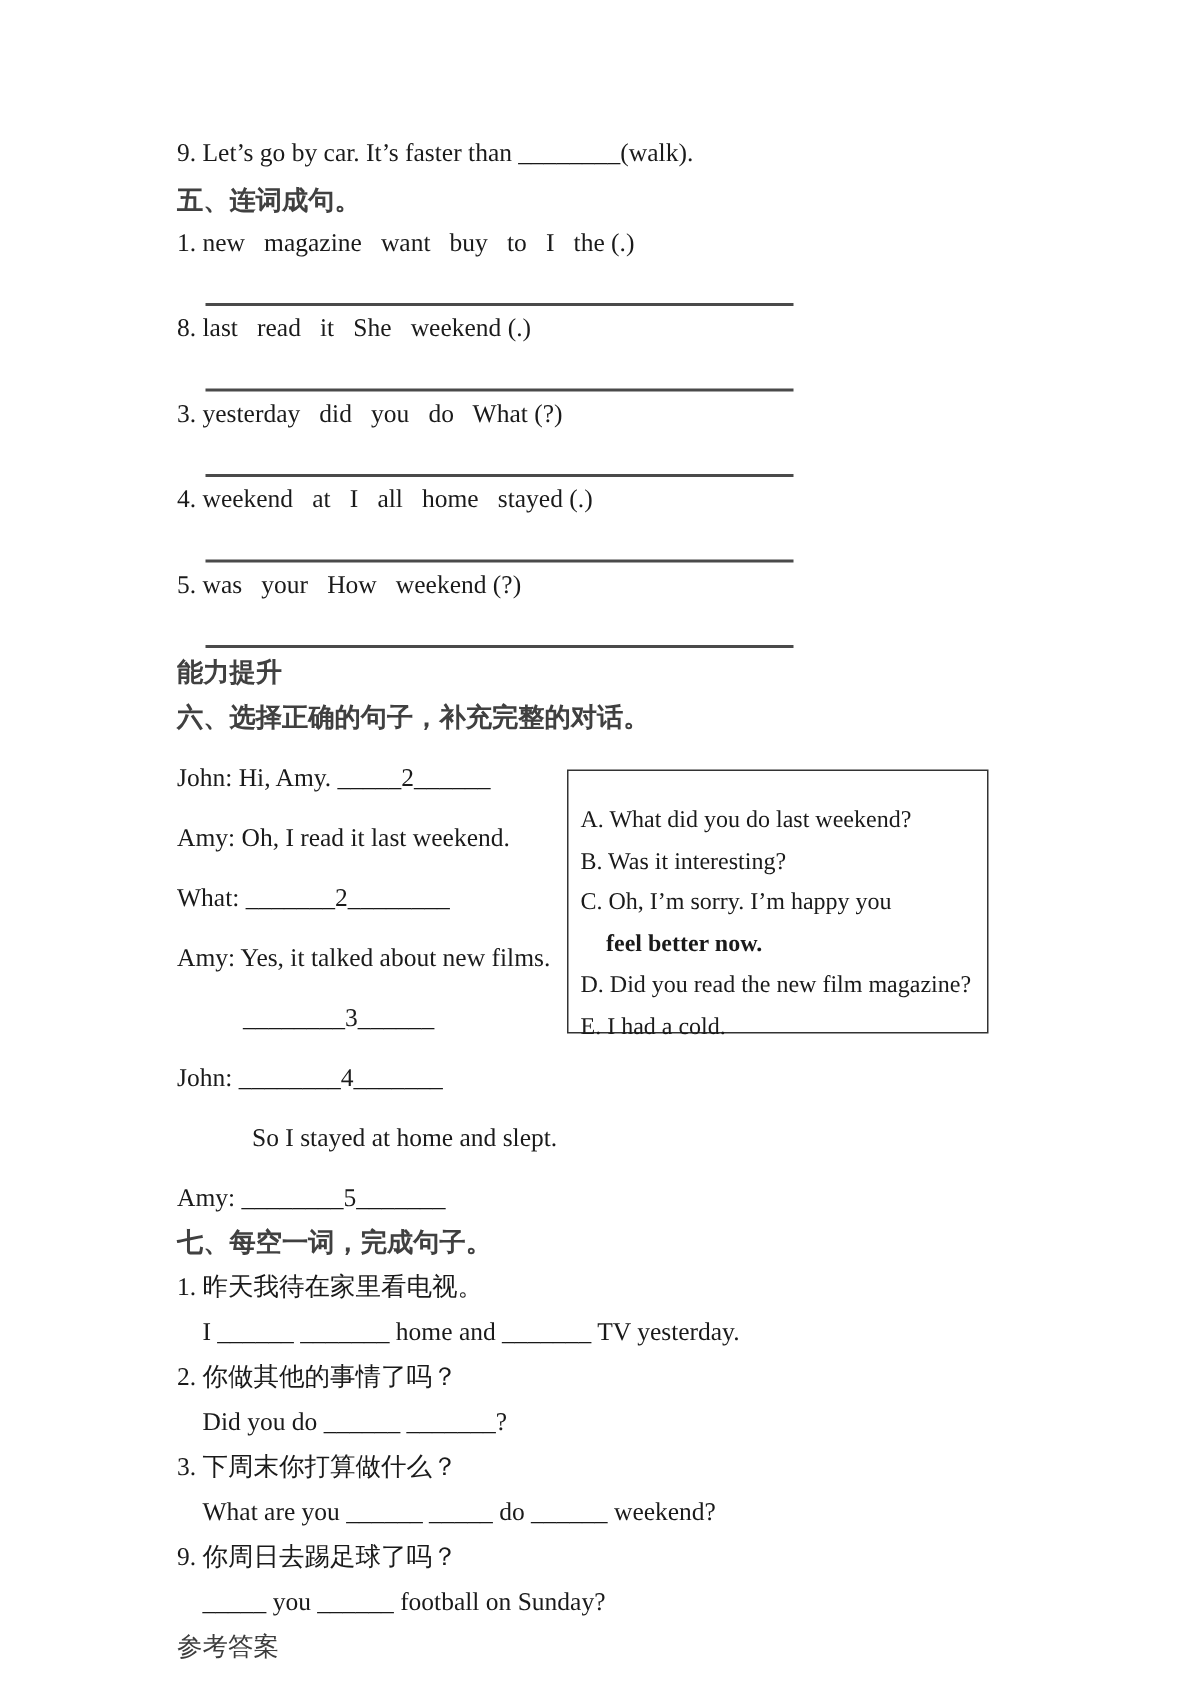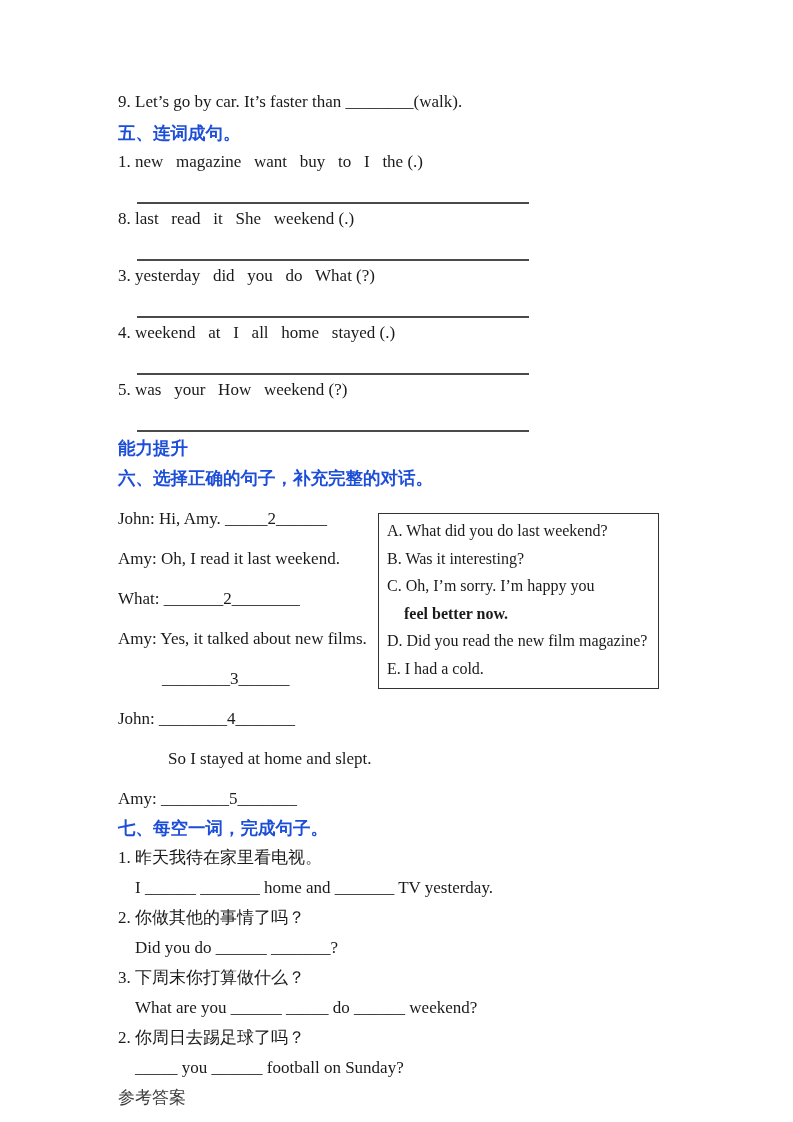--- a/index.html
+++ b/index.html
@@ -21,21 +21,21 @@
   }
   .line {
     line-height: 28px;
     white-space: pre-wrap;
   }
   .heading {
     font-family: "Liberation Sans", "DejaVu Sans", sans-serif;
     font-weight: 700;
     font-size: 17.5px;
     line-height: 30px;
-    color: #1d4ed8;
+    color: #404040;
     white-space: pre-wrap;
   }
   .scramble-block .write-line {
     height: 26px;
     margin-left: 19px;
     width: 392px;
     border-bottom: 2px solid #4a4a4a;
     margin-bottom: 1px;
   }
   .dialog {
@@ -46,21 +46,21 @@
   .dialog .indent-3 { padding-left: 44px; }
   .dialog .indent-7 { padding-left: 50px; }
   .options-box {
     position: absolute;
     left: 378px;
     top: 513px;
     width: 281px;
     height: 176px;
     border: 1.5px solid #333333;
     box-sizing: border-box;
-    padding: 3px 8px;
+    padding: 19px 8px;
     background: #ffffff;
   }
   .options-box .opt {
     font-size: 16px;
     line-height: 27.5px;
     white-space: pre-wrap;
   }
   .options-box .opt-cont { padding-left: 17px; font-weight: bold; }
   .sentence-item .cn {
     line-height: 30px;
@@ -143,20 +143,20 @@
     </div>
     <div class="sentence-item">
       <div class="cn">2. 你做其他的事情了吗？</div>
       <div class="en">Did you do ______ _______?</div>
     </div>
     <div class="sentence-item">
       <div class="cn">3. 下周末你打算做什么？</div>
       <div class="en">What are you ______ _____ do ______ weekend?</div>
     </div>
     <div class="sentence-item">
-      <div class="cn">2. 你周日去踢足球了吗？</div>
+      <div class="cn">9. 你周日去踢足球了吗？</div>
       <div class="en">_____ you ______ football on Sunday?</div>
     </div>
   </div>
 
   <div class="answers">参考答案</div>
 
 </div>
 
 </body></html>

